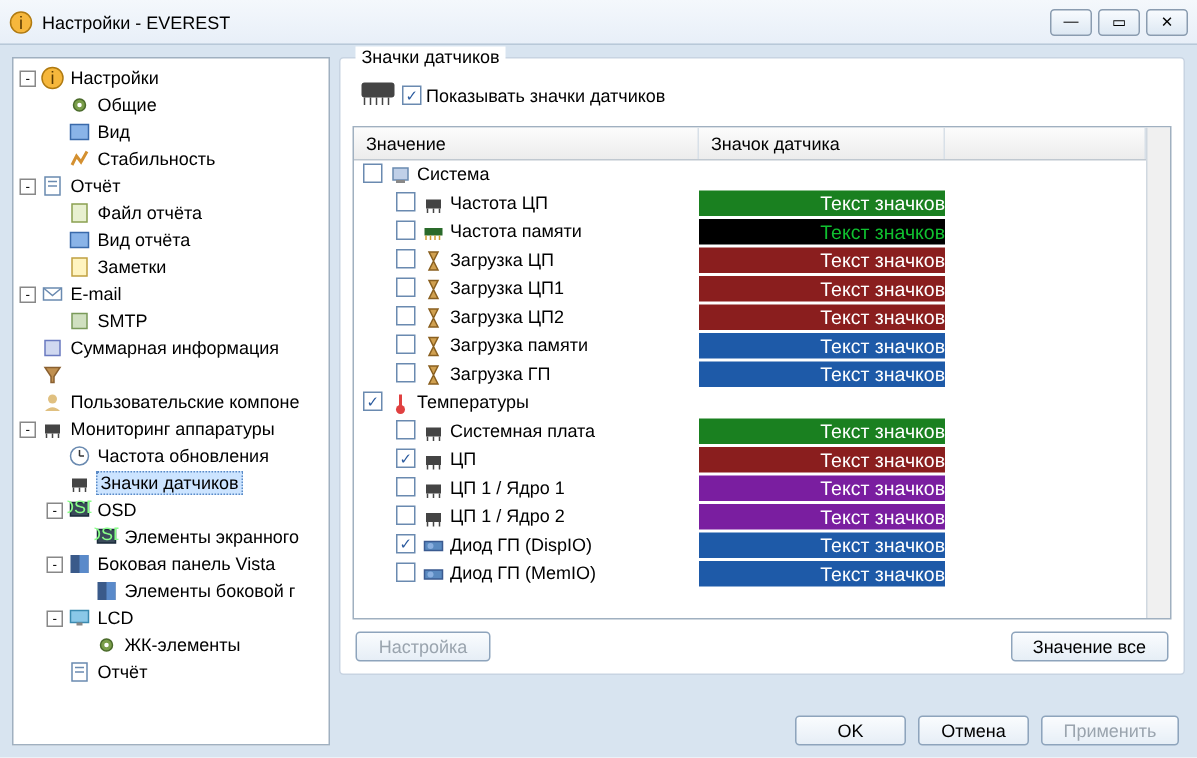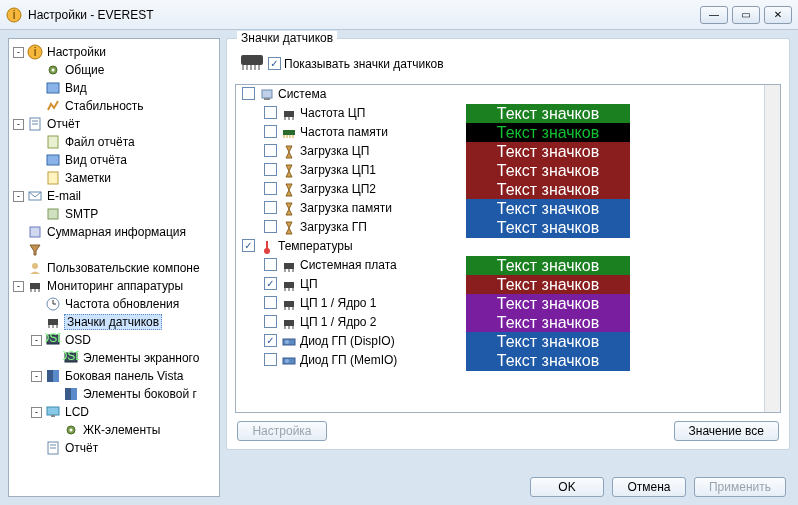--- a/index.html
+++ b/index.html
@@ -44,21 +44,21 @@
 .th.c3 { flex: 1; }
 .tbody { flex: 1; overflow: auto; }
 .trow { display: flex; align-items: center; height: 19px; }
 .tc1 { width: 230px; display: flex; align-items: flex-start; gap: 4px; }
 .tc2 { width: 164px; display: flex; }
 .indent0 { padding-left: 6px; }
 .indent1 { padding-left: 28px; }
 .cb { width: 13px; height: 13px; border: 1px solid #6a8ab0; background: #fff; display: inline-flex; align-items: center; justify-content: center; font-size: 10px; flex-shrink: 0; }
 .cb.checked::after { content: "✓"; color: #2a5a9e; }
 .ticon-s { width: 15px; height: 15px; display: inline-flex; align-items: center; justify-content: center; flex-shrink: 0; }
-.badge { width: 100%; text-align: center; color: #fff; font-size: 16px; padding: 1px 0; }
+.badge { width: 100%; text-align: right; color: #fff; font-size: 13px; padding: 1px 0; }
 .vbar { width: 16px; background: #f0f0f0; border-left: 1px solid #d0d8e0; }
 
 
 .midbtns { display: flex; justify-content: space-between; margin-top: 8px; padding: 0 2px; }
 .btn { min-width: 90px; padding: 2px 14px; border: 1px solid #8ea4bc; border-radius: 3px; background: linear-gradient(#fafcfe,#e6eef6); cursor: default; text-align: center; }
 .btn.disabled { color: #9aa4ae; }
 
 .footer { display: flex; justify-content: flex-end; gap: 8px; padding: 27px 4px 0; }
 </style>
 </head>
@@ -332,20 +332,25 @@
                 <line x1="20" y1="12" x2="20" y2="17"></line>
               </g>
             </svg>
         </span>
         <span class="cb checked"></span>
         <span>Показывать значки датчиков</span>
       </div>
 
       <div class="table-wrap">
         <div class="table-inner">
+          <div class="thead">
+            <div class="th c1">Значение</div>
+            <div class="th c2">Значок датчика</div>
+            <div class="th c3"></div>
+          </div>
           <div class="tbody" id="tbody">
               <div class="trow">
                 <div class="tc1 indent0">
                   <span class="cb"></span>
                   <span class="ticon-s">
                     <svg width="16" height="16">
                       <rect x="3" y="3" width="10" height="8" fill="#c0d0e8" stroke="#6a8ab0"></rect>
                       <rect x="5" y="11" width="6" height="2" fill="#888"></rect>
                     </svg>
                   </span>

